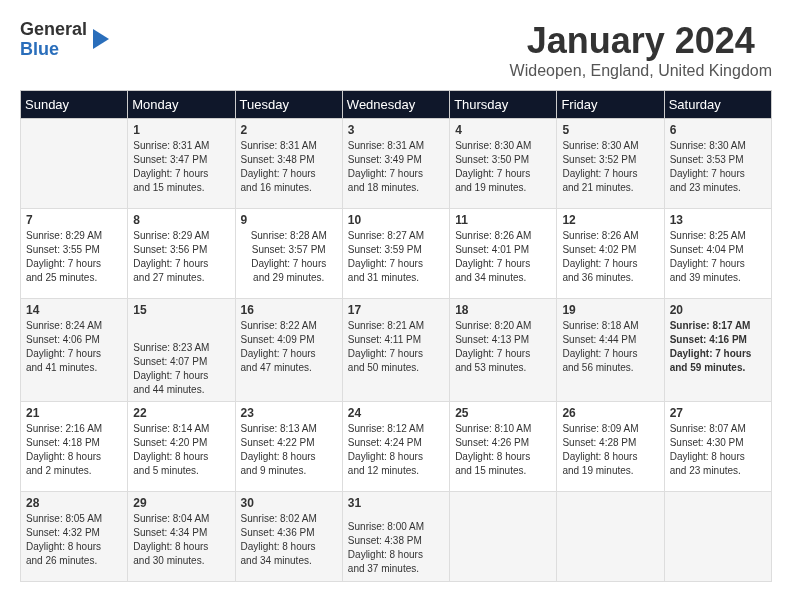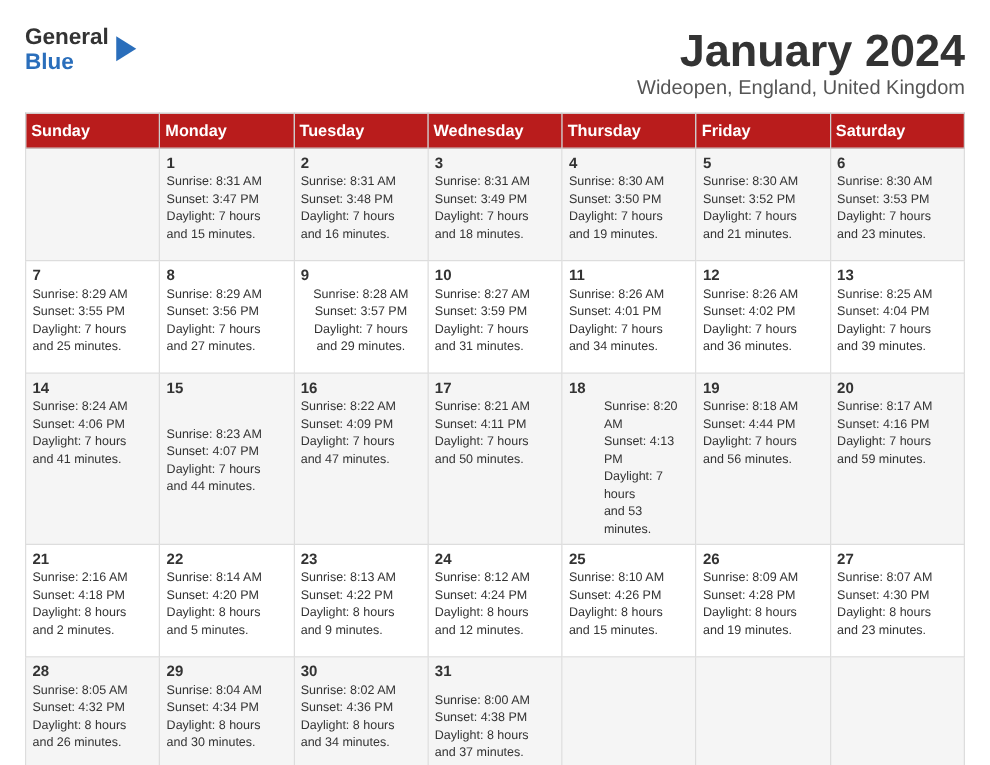--- a/index.html
+++ b/index.html
@@ -31,42 +31,42 @@
     .logo-arrow {
       width: 0;
       height: 0;
       border-top: 10px solid transparent;
       border-bottom: 10px solid transparent;
       border-left: 16px solid #2a6ebb;
       margin-left: 2px;
       margin-top: -2px;
     }
     .title-block {
-      text-align: right;
+      text-align: center;
       margin-left: 30px;
     }
     .month-title {
       font-size: 36px;
       font-weight: bold;
       color: #333;
     }
     .location {
       font-size: 16px;
       color: #555;
     }
     table {
       width: 100%;
       border-collapse: collapse;
       table-layout: fixed;
     }
     thead tr th {
-      background-color: #b91c1c;
+      background-color: #0f172a;
       color: #fff;
       font-size: 13px;
-      font-weight: bold;
+      font-weight: normal;
       padding: 6px 4px;
       text-align: left;
       border: 1px solid #ccc;
     }
     tbody tr td {
       vertical-align: top;
       padding: 4px 5px;
       font-size: 10.5px;
       color: #333;
       border: 1px solid #ddd;
@@ -243,35 +243,35 @@
         </td>
         <td>
           <span class="day-number">17</span>
           <div class="day-info" style="white-space: pre-line;">Sunrise: 8:21 AM
 Sunset: 4:11 PM
 Daylight: 7 hours
 and 50 minutes.</div>
         </td>
         <td>
           <span class="day-number">18</span>
-          <div class="day-info" style="white-space: pre-line; margin-left: 28px;">Sunrise: 8:20 AM
+          <div class="day-info" style="white-space: pre-line;">Sunrise: 8:20 AM
 Sunset: 4:13 PM
 Daylight: 7 hours
 and 53 minutes.</div>
         </td>
         <td>
           <span class="day-number">19</span>
           <div class="day-info" style="white-space: pre-line;">Sunrise: 8:18 AM
 Sunset: 4:44 PM
 Daylight: 7 hours
 and 56 minutes.</div>
         </td>
         <td>
           <span class="day-number">20</span>
-          <div class="day-info" style="white-space: pre-line;">Sunrise: 8:17 AM
+          <div class="day-info" style="white-space: pre-line; font-weight: bold;">Sunrise: 8:17 AM
 Sunset: 4:16 PM
 Daylight: 7 hours
 and 59 minutes.</div>
         </td>
       </tr>
       <tr>
         <td>
           <span class="day-number">21</span>
           <div class="day-info" style="white-space: pre-line;">Sunrise: 2:16 AM
 Sunset: 4:18 PM

